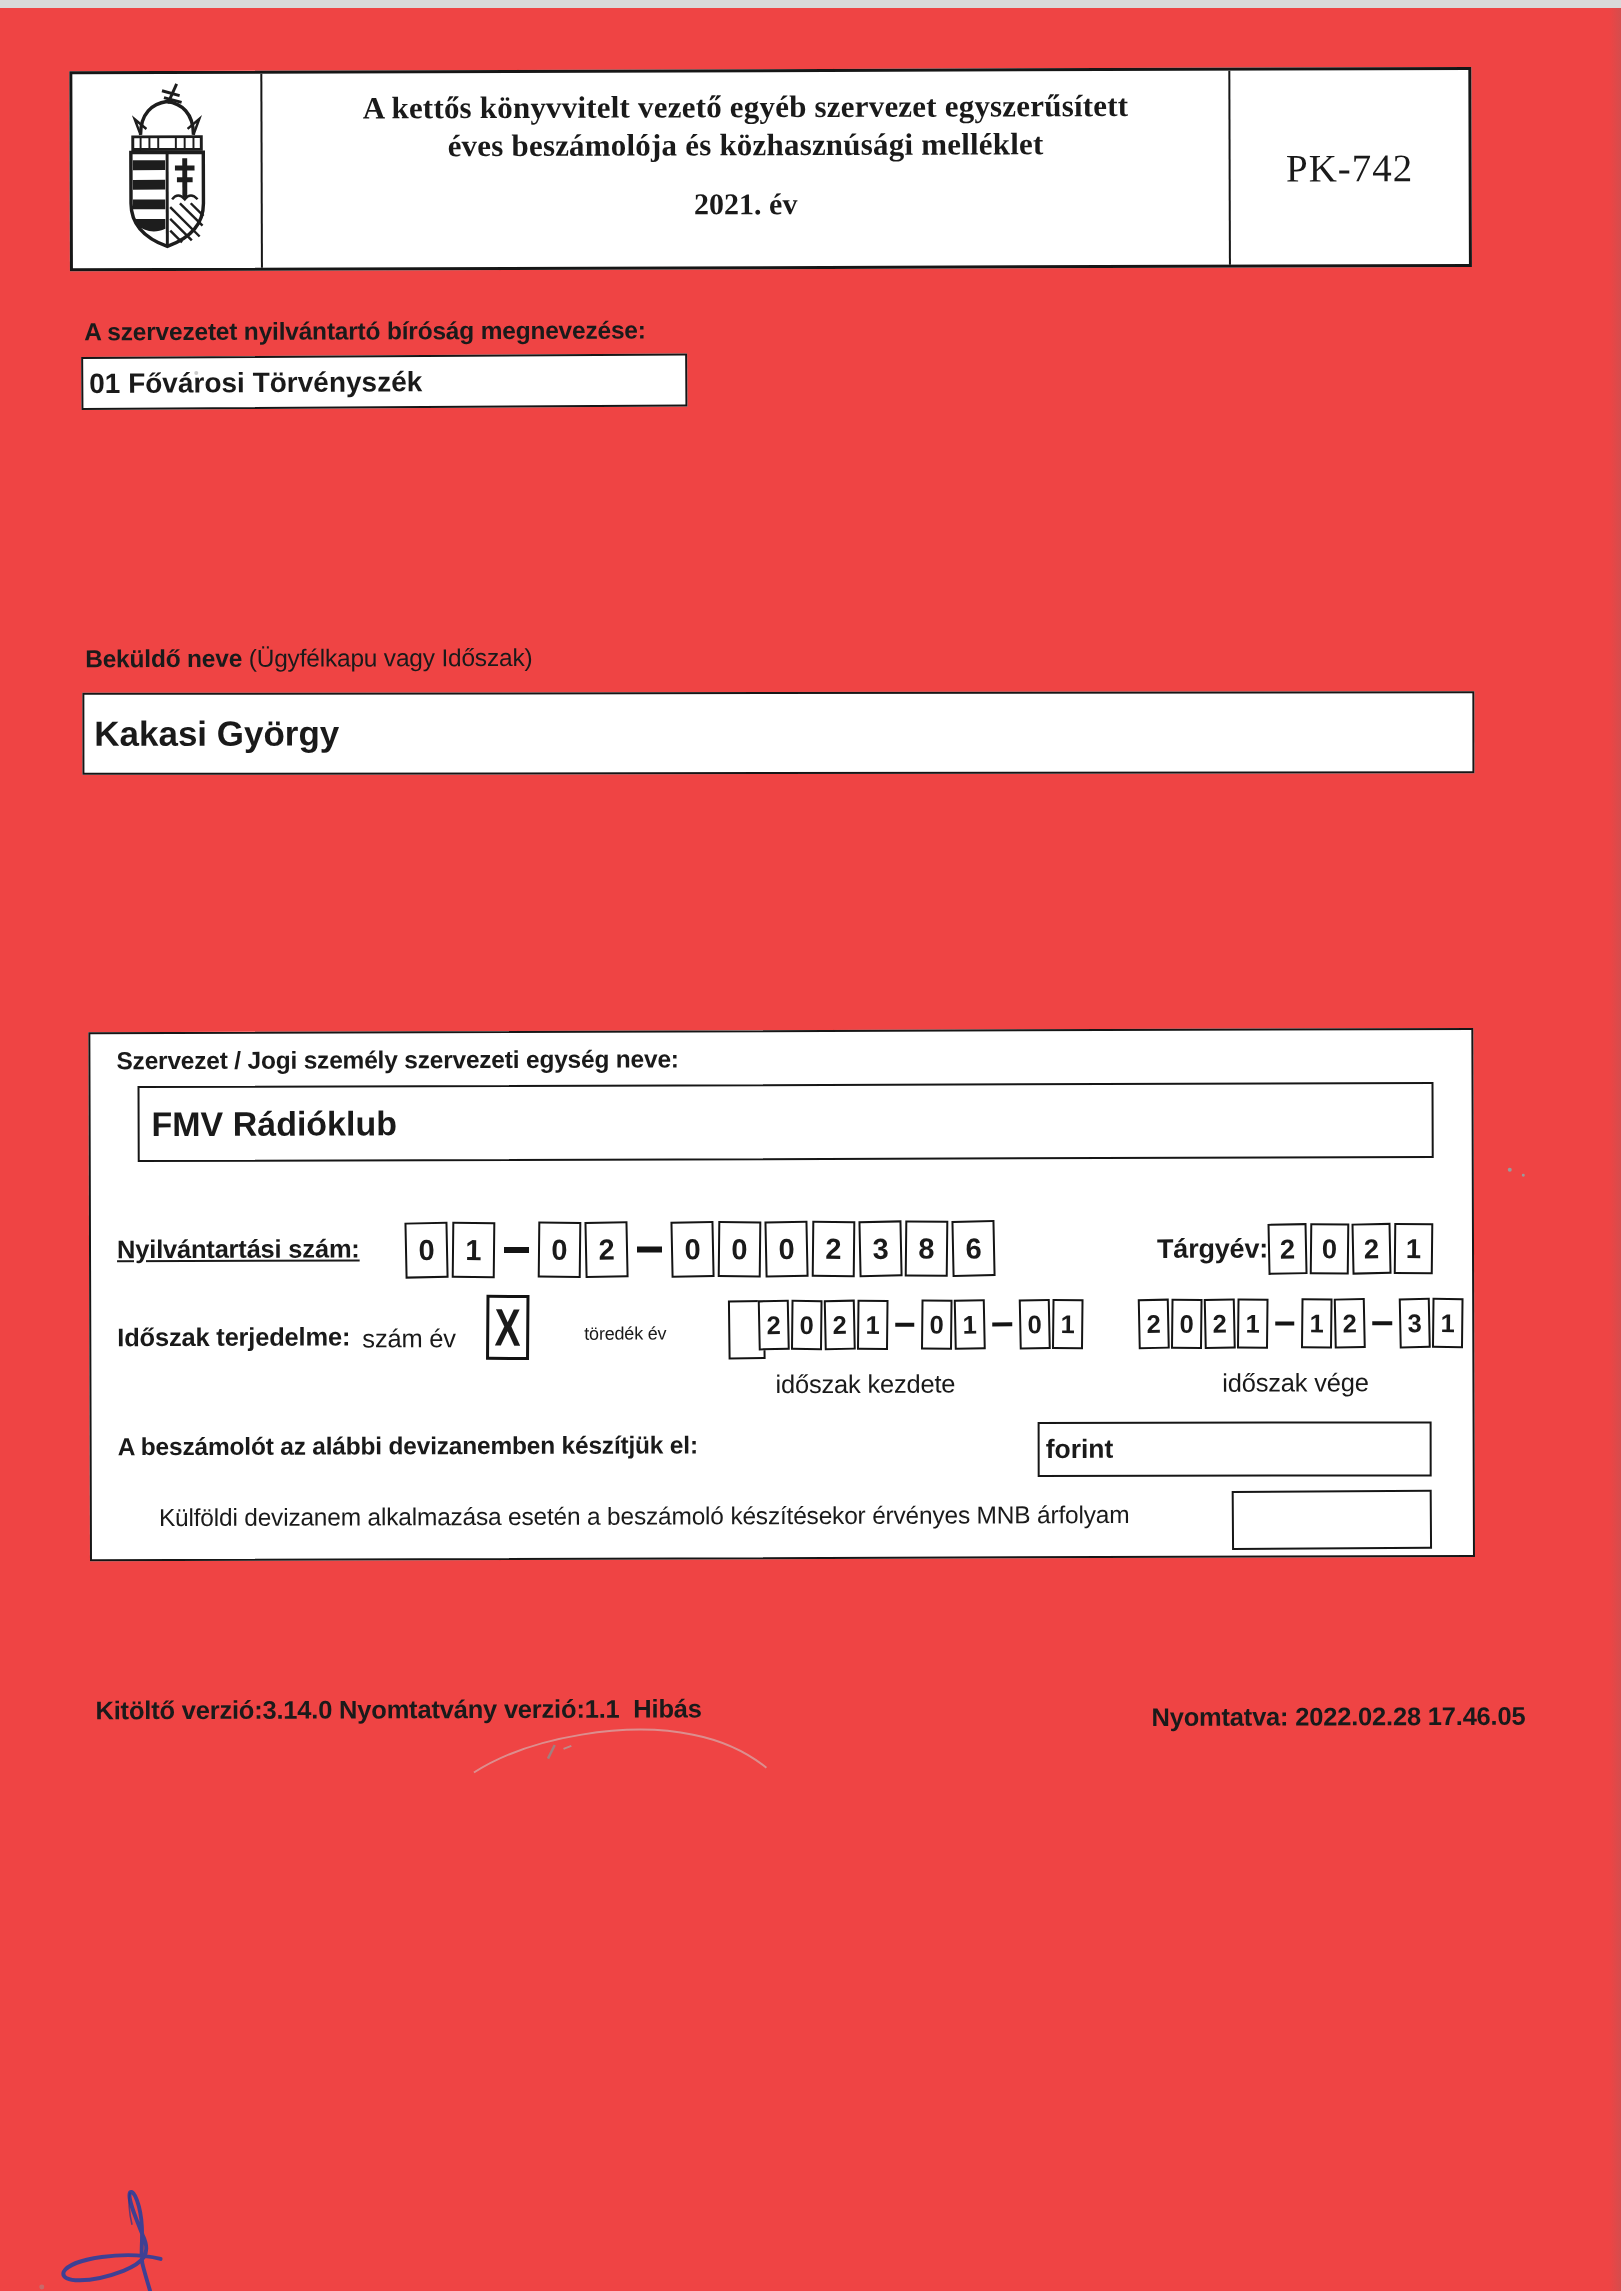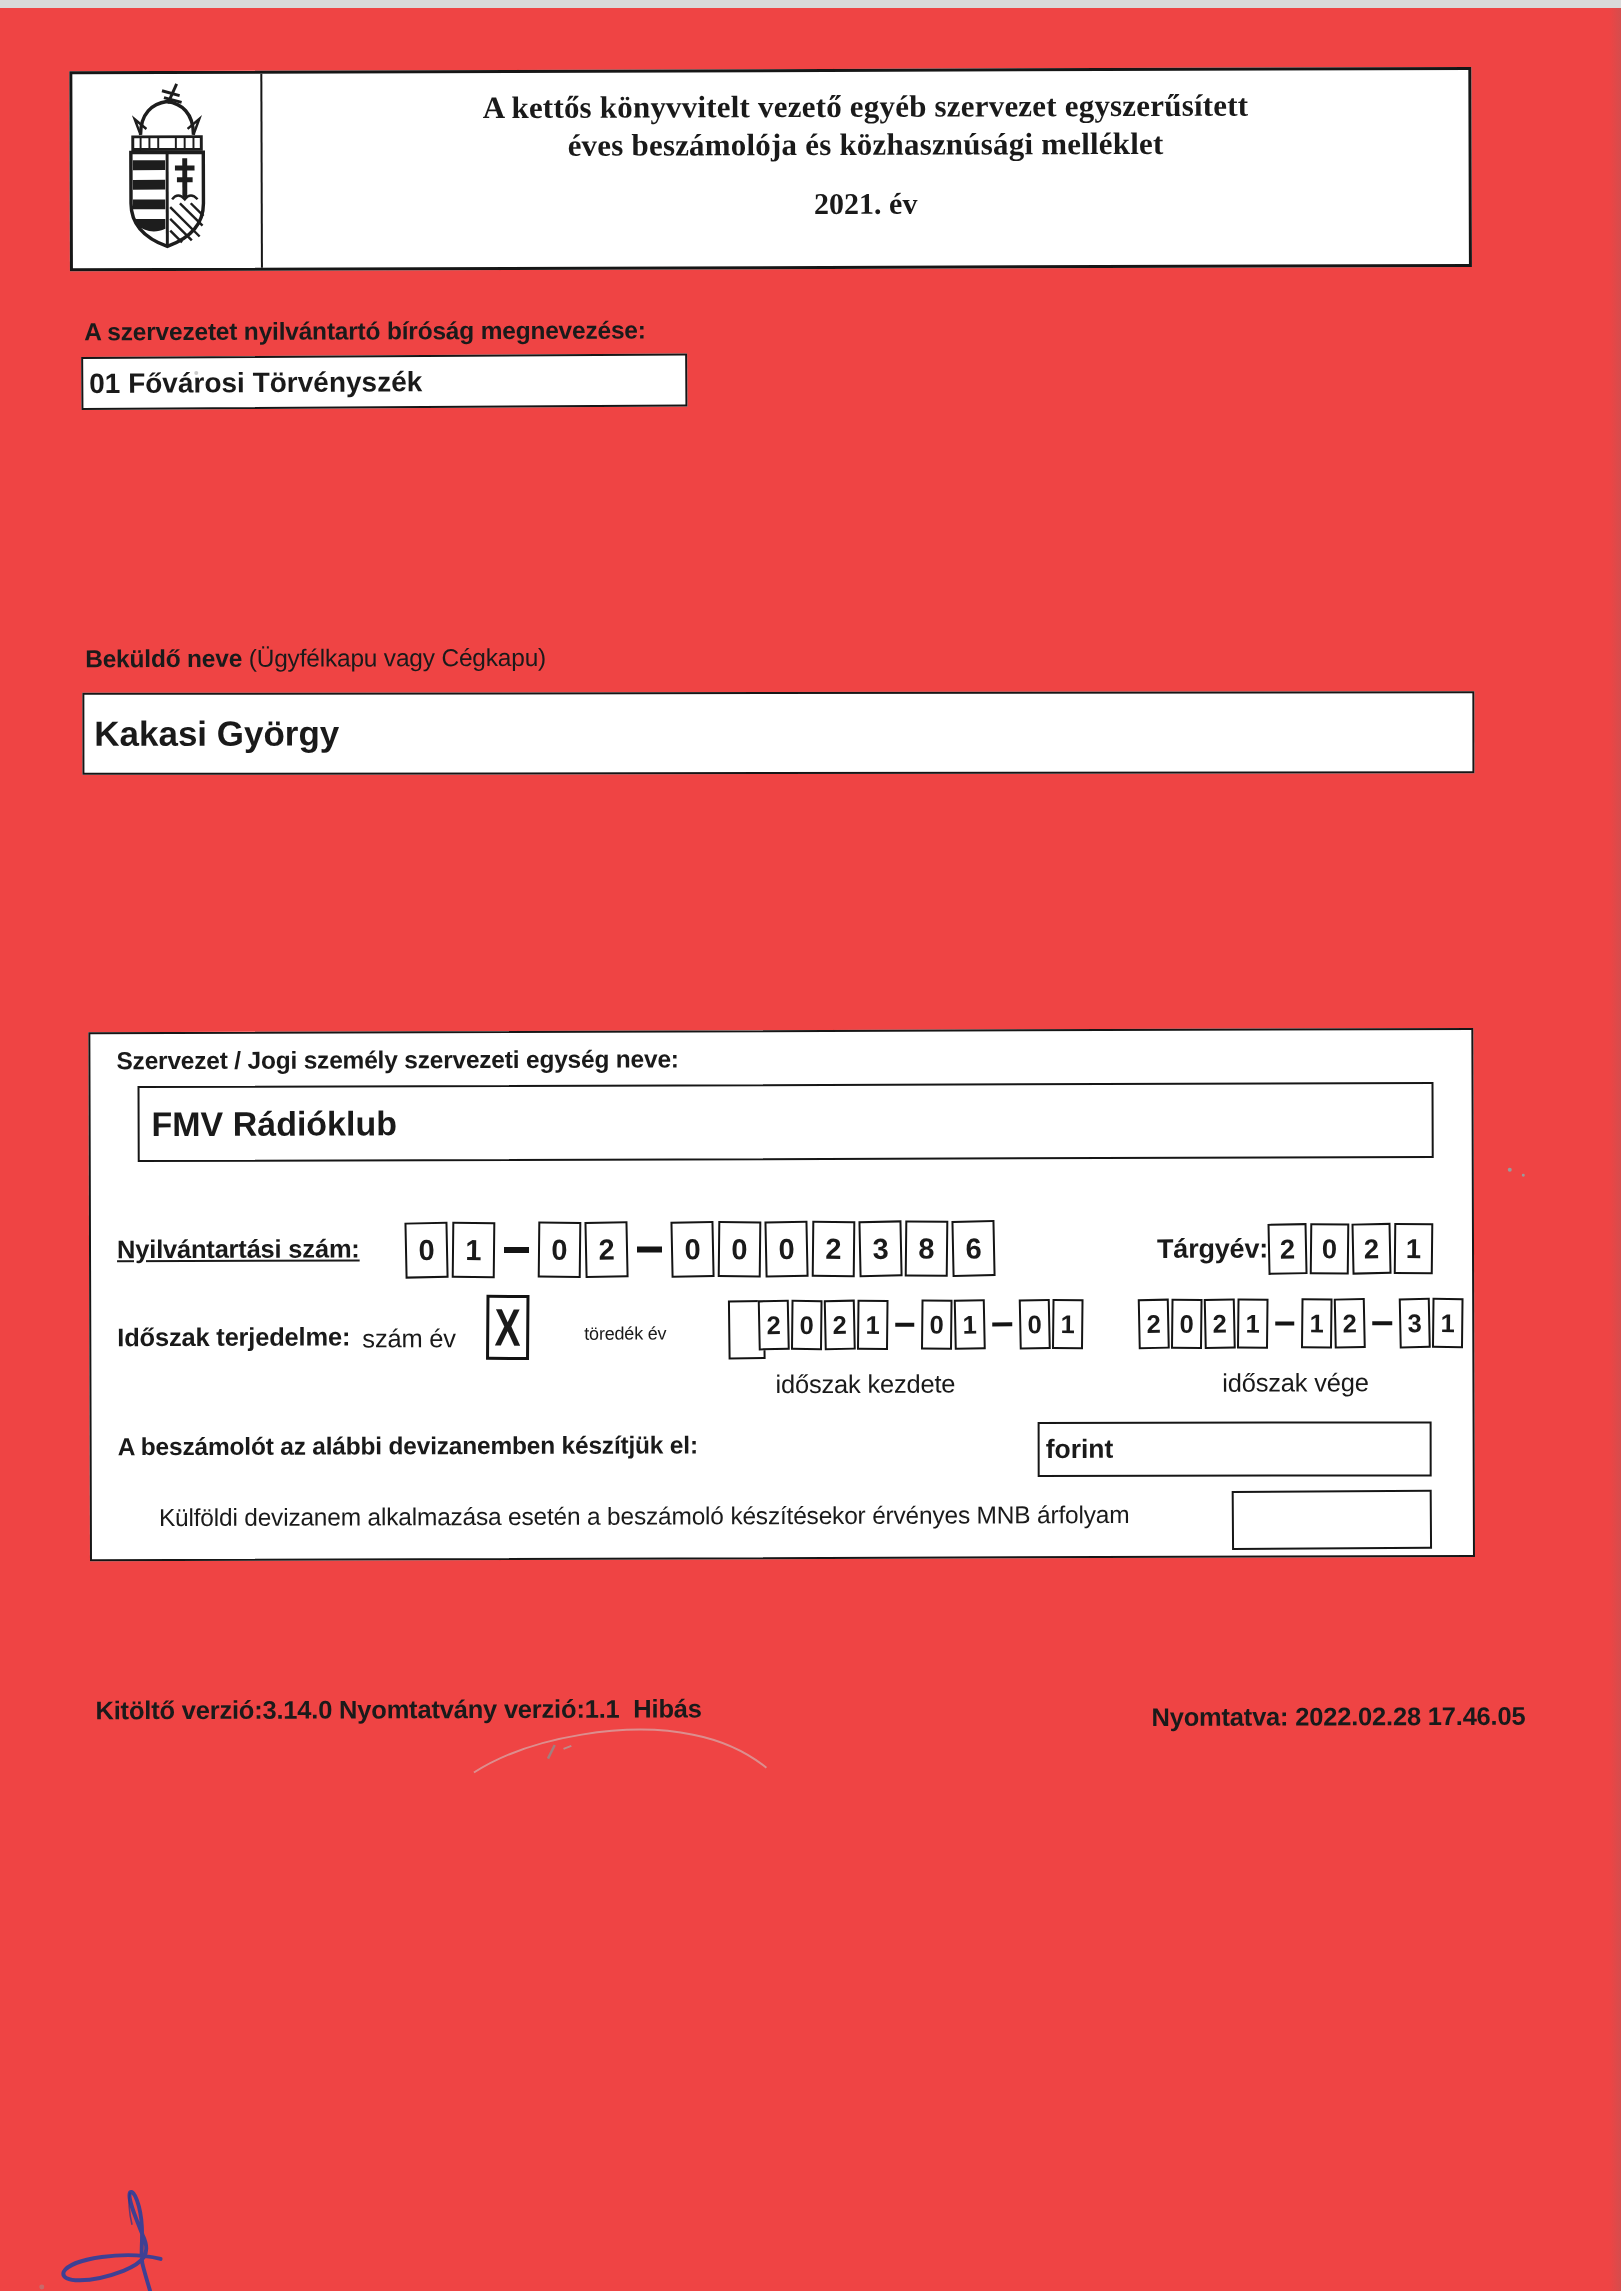--- a/index.html
+++ b/index.html
@@ -130,28 +130,31 @@
             <path d="M88 128 L111 151"></path>
               <path d="M99 128 L112 141"></path>
           </g>
         </svg>
       </div>
       <div class="title-cell">
         <div class="title-line">A kettős könyvvitelt vezető egyéb szervezet egyszerűsített</div>
         <div class="title-line">éves beszámolója és közhasznúsági melléklet</div>
         <div class="year-line">2021. év</div>
       </div>
+      <div class="pk-cell">
+        <span>PK-742</span>
+      </div>
     </div>
 
     <div class="lbl" id="court-label">A szervezetet nyilvántartó bíróság megnevezése:</div>
     <div class="inputbox" id="court-box">
       <span>01 Fővárosi Törvényszék</span>
     </div>
 
-    <div class="lbl" id="sender-label"><span>Beküldő neve</span><span class="normal pre"> (Ügyfélkapu vagy Cégkapu)</span></div>
+    <div class="lbl" id="sender-label"><span>Beküldő neve</span><span class="normal pre"> (Ügyfélkapu vagy Időszak)</span></div>
     <div class="inputbox" id="sender-box">
       <span>Kakasi György</span>
     </div>
 
     <div id="big-box"></div>
     <div class="lbl" id="org-label">Szervezet / Jogi személy szervezeti egység neve:</div>
     <div class="inputbox" id="org-box">
       <span>FMV Rádióklub</span>
     </div>
 

